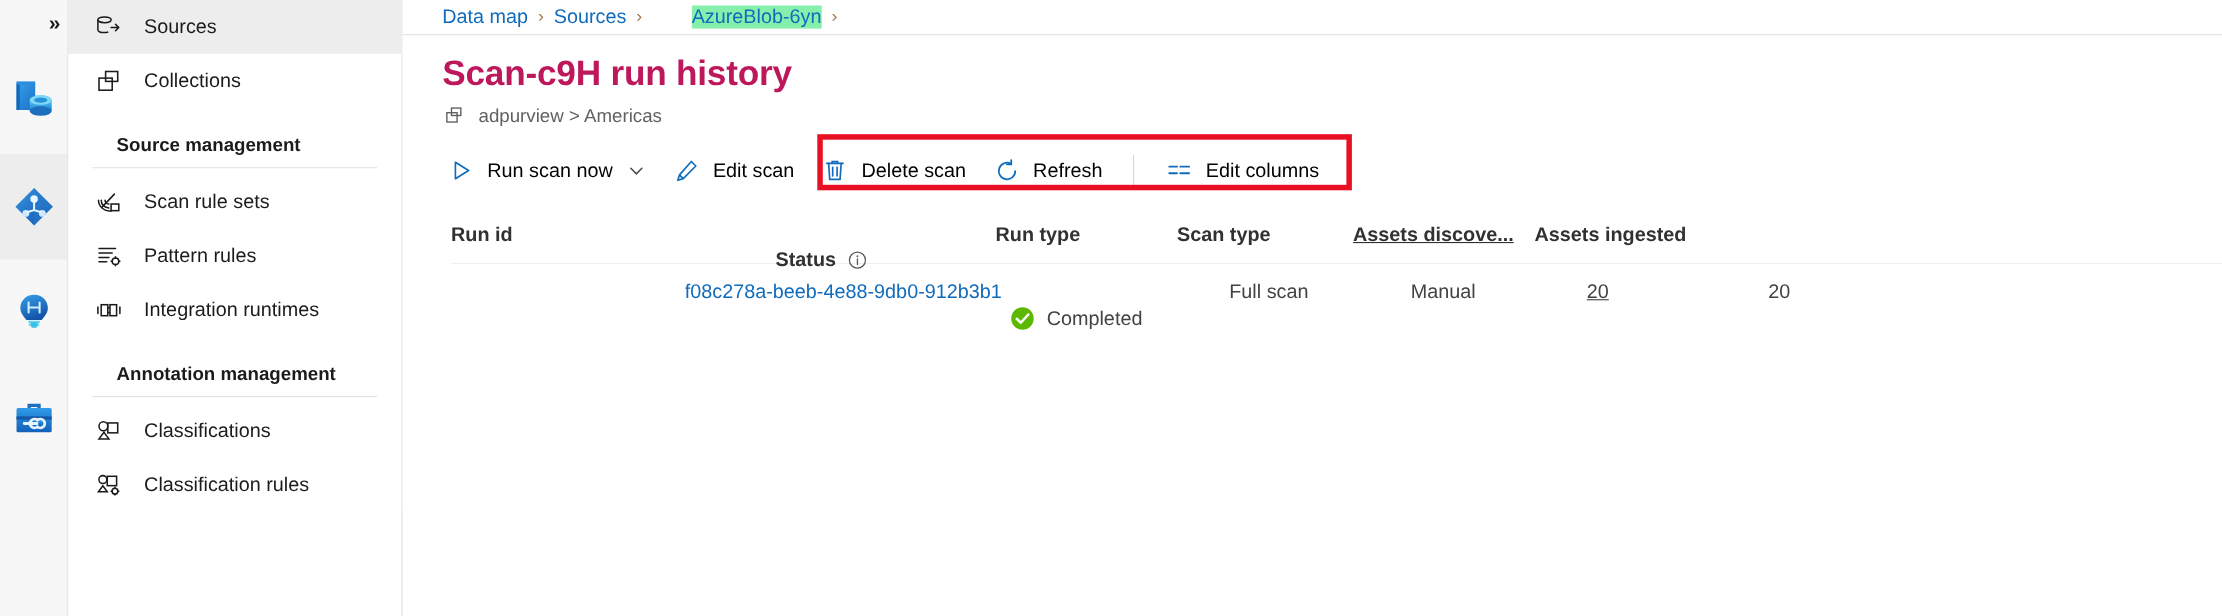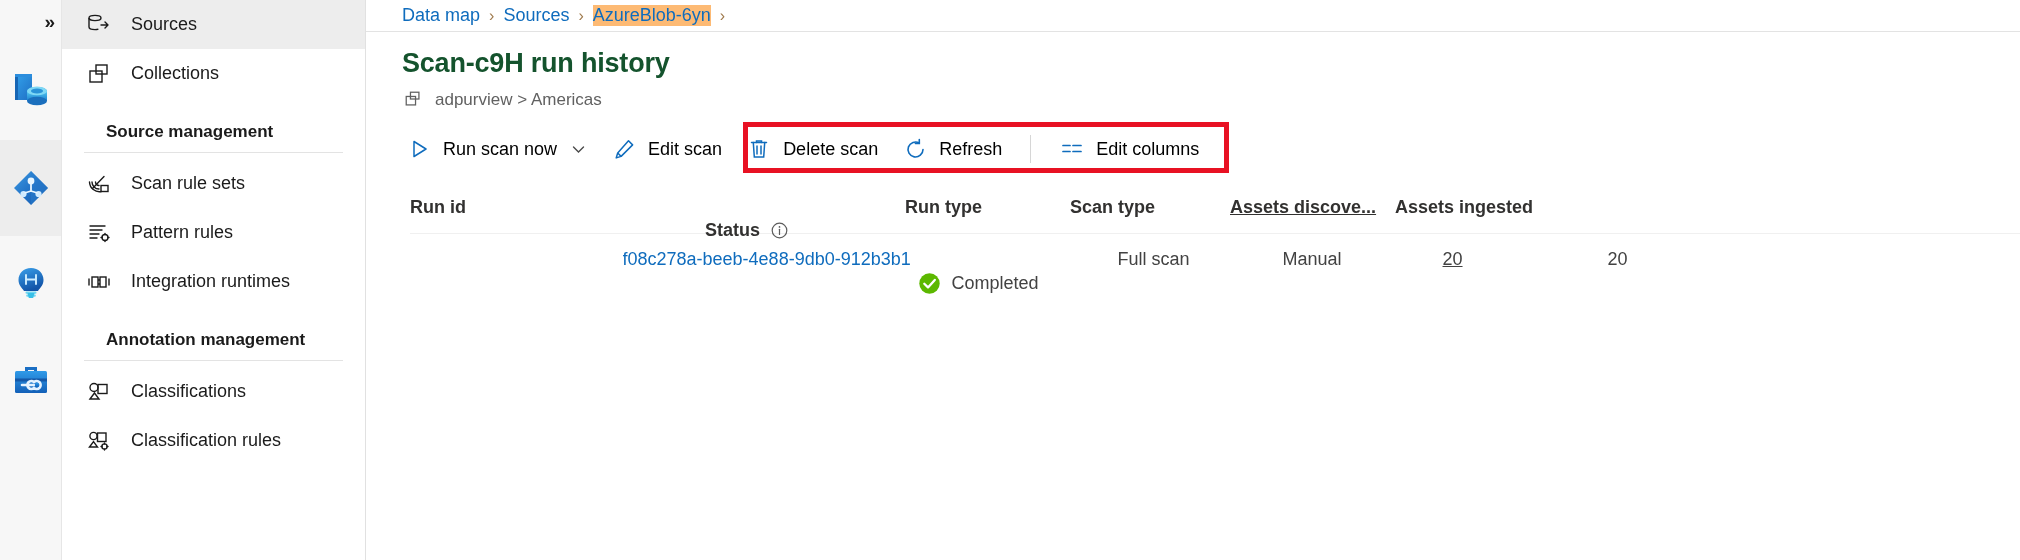--- a/index.html
+++ b/index.html
@@ -103,33 +103,33 @@
     display: flex;
     align-items: center;
     padding-left: 36px;
     font-size: 18px;
   }
   .crumb {
     color: #0f6cbd;
     cursor: pointer;
     white-space: nowrap;
   }
-  .crumb.hl { background: #fdba74; }
+  .crumb.hl { background: #86efac; margin-left: 36px; }
   .crumb-sep {
     color: #a07b4e;
     margin: 0 9px;
     font-size: 16px;
     user-select: none;
   }
 
   .page-head { padding: 16px 0 0 36px; }
   .page-title {
-    font-size: 27px;
+    font-size: 32px;
     font-weight: 600;
-    color: #14532d;
+    color: #be185d;
     letter-spacing: -0.2px;
   }
   .page-sub {
     display: flex;
     align-items: flex-end;
     margin-top: 9px;
     color: #616161;
     font-size: 17px;
   }
   .page-sub .sub-ico { margin-right: 11px; display: flex; }

